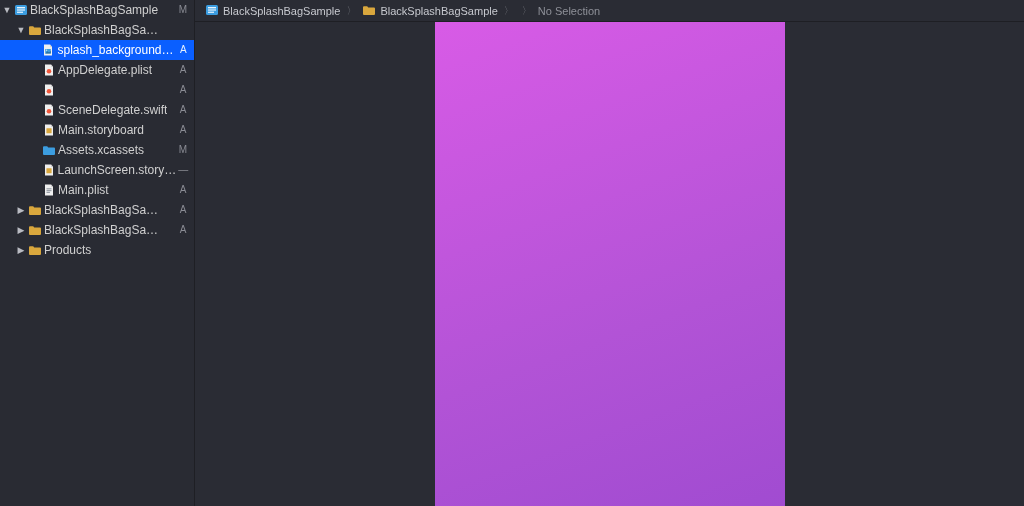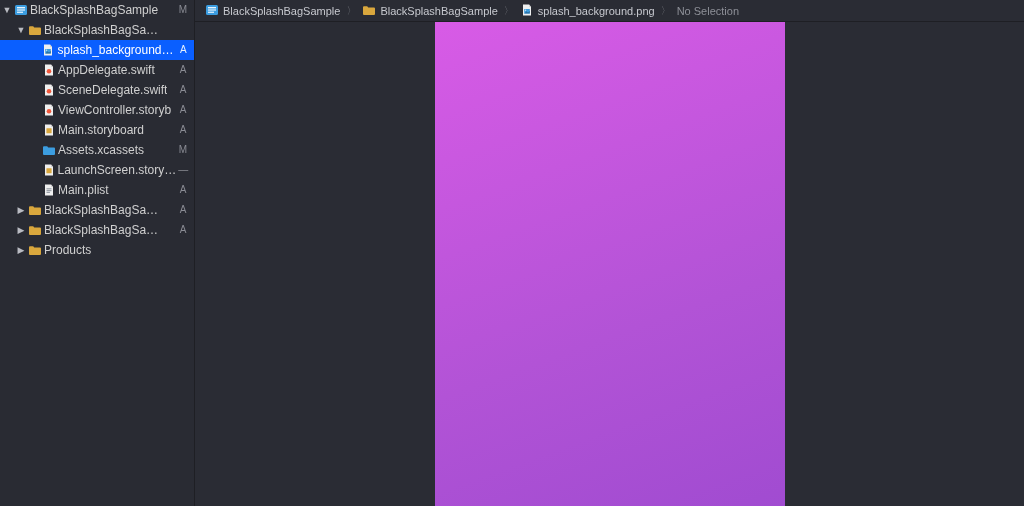--- a/index.html
+++ b/index.html
@@ -122,45 +122,44 @@
         <span class="status">A</span>
       </div>
 
       <div class="row indent-2">
         <span class="disclosure empty">▶</span>
         <span class="ico">
             <svg>
               <use href="#ic-swift"></use>
             </svg>
           </span>
-        <span class="label">AppDelegate.swift</span>
+        <span class="label">AppDelegate.plist</span>
         <span class="spacer"></span>
         <span class="status">A</span>
       </div>
 
       <div class="row indent-2">
         <span class="disclosure empty">▶</span>
         <span class="ico">
             <svg>
               <use href="#ic-swift"></use>
             </svg>
           </span>
+        <span class="spacer"></span>
+        <span class="status">A</span>
+      </div>
+
+      <div class="row indent-2">
+        <span class="disclosure empty">▶</span>
+        <span class="ico">
+            <svg>
+              <use href="#ic-swift"></use>
+            </svg>
+          </span>
         <span class="label">SceneDelegate.swift</span>
-        <span class="spacer"></span>
-        <span class="status">A</span>
-      </div>
-
-      <div class="row indent-2">
-        <span class="disclosure empty">▶</span>
-        <span class="ico">
-            <svg>
-              <use href="#ic-swift"></use>
-            </svg>
-          </span>
-        <span class="label">ViewController.storyb</span>
         <span class="spacer"></span>
         <span class="status">A</span>
       </div>
 
       <div class="row indent-2">
         <span class="disclosure empty">▶</span>
         <span class="ico">
             <svg>
               <use href="#ic-storyboard"></use>
             </svg>
@@ -254,26 +253,20 @@
         <span>BlackSplashBagSample</span>
       </span>
       <span class="bc-chevron">〉</span>
       <span class="bc-seg">
         <span class="bc-ico"><svg>
               <use href="#ic-folder"></use>
             </svg></span>
         <span>BlackSplashBagSample</span>
       </span>
       <span class="bc-chevron">〉</span>
-      <span class="bc-seg">
-        <span class="bc-ico"><svg>
-              <use href="#ic-image"></use>
-            </svg></span>
-        <span>splash_background.png</span>
-      </span>
       <span class="bc-chevron">〉</span>
       <span class="bc-last">No Selection</span>
     </div>
 
     <div class="canvas">
       <div class="preview"></div>
     </div>
   </div>
 
 </div>

